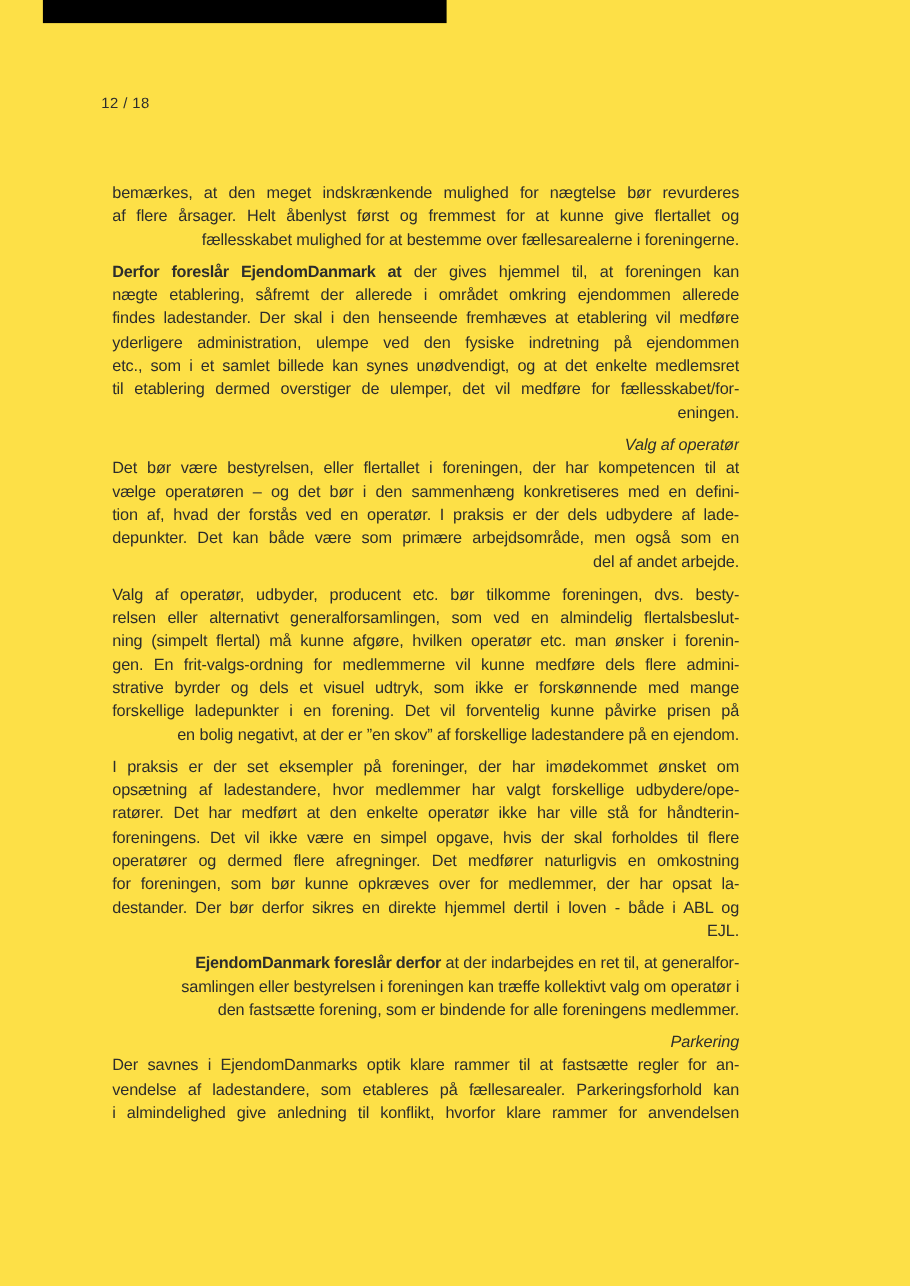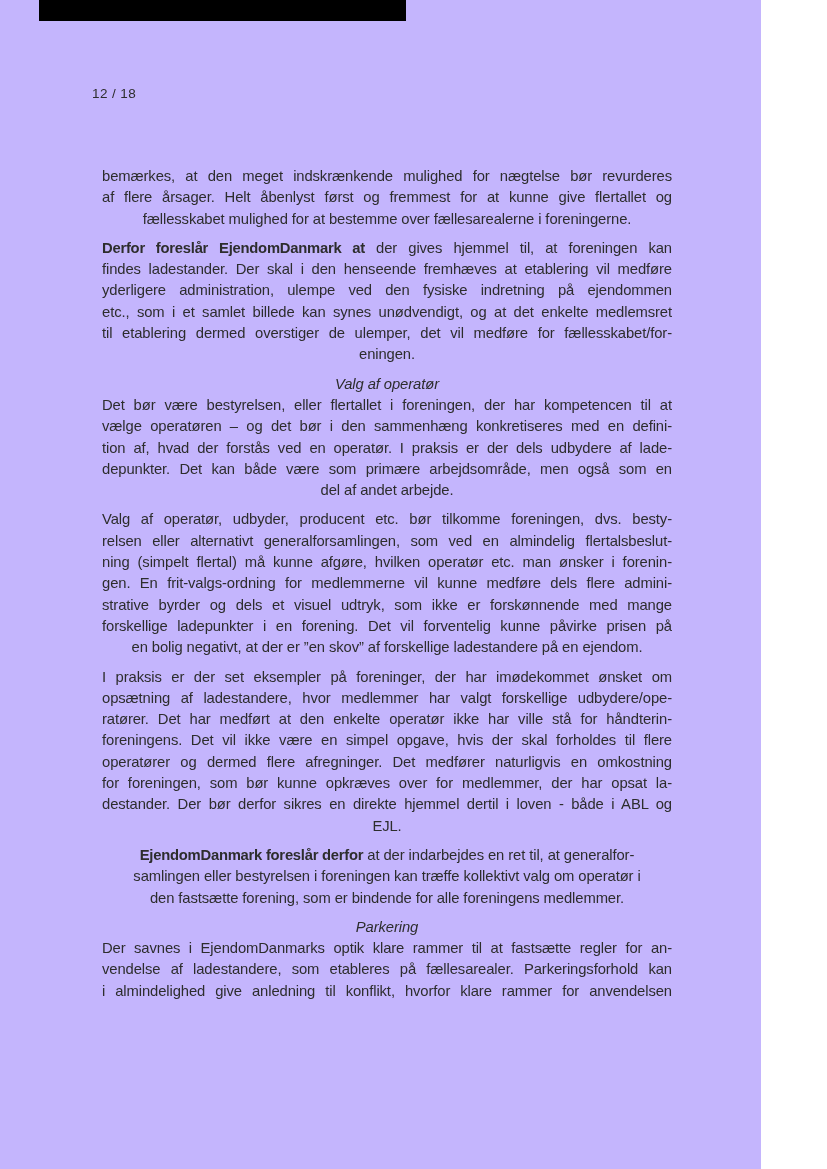--- a/index.html
+++ b/index.html
@@ -2,23 +2,23 @@
 <html><head>
 <meta charset="utf-8">
 <style>
   html, body {
     margin: 0;
     padding: 0;
     background: #ffffff;
   }
   .page {
     position: relative;
-    width: 761px;
+    width: 827px;
     height: 1169px;
-    background: #c4b5fd;
+    background: #fde047;
     overflow: hidden;
     font-family: "Liberation Sans", sans-serif;
   }
   .redaction-bar {
     position: absolute;
     left: 39px;
     top: 0;
     width: 367px;
     height: 21px;
     background: #000000;
@@ -41,21 +41,21 @@
     letter-spacing: -0.1px;
   }
   .block {
     margin: 0 0 8px 14px;
   }
   .line {
     height: 21.3px;
     line-height: 21.3px;
     overflow: hidden;
     white-space: nowrap;
-    text-align: center;
+    text-align: right;
   }
   .line.just {
     white-space: normal;
     text-align: justify;
     text-align-last: justify;
   }
   .line.heading {
     font-style: italic;
   }
   .line b {
@@ -70,20 +70,21 @@
   <div class="redaction-bar"></div>
   <div class="page-number">12 / 18</div>
   <div class="content" id="content">
       <div class="block">
         <div class="line just">bemærkes, at den meget indskrænkende mulighed for nægtelse bør revurderes</div>
         <div class="line just">af flere årsager. Helt åbenlyst først og fremmest for at kunne give flertallet og</div>
         <div class="line">fællesskabet mulighed for at bestemme over fællesarealerne i foreningerne.</div>
       </div>
       <div class="block">
         <div class="line just"><b>Derfor foreslår EjendomDanmark at</b> der gives hjemmel til, at foreningen kan</div>
+        <div class="line just">nægte etablering, såfremt der allerede i området omkring ejendommen allerede</div>
         <div class="line just">findes ladestander. Der skal i den henseende fremhæves at etablering vil medføre</div>
         <div class="line just">yderligere administration, ulempe ved den fysiske indretning på ejendommen</div>
         <div class="line just">etc., som i et samlet billede kan synes unødvendigt, og at det enkelte medlemsret</div>
         <div class="line just">til etablering dermed overstiger de ulemper, det vil medføre for fællesskabet/for-</div>
         <div class="line">eningen.</div>
       </div>
       <div class="block">
         <div class="line heading">Valg af operatør</div>
         <div class="line just">Det bør være bestyrelsen, eller flertallet i foreningen, der har kompetencen til at</div>
         <div class="line just">vælge operatøren – og det bør i den sammenhæng konkretiseres med en defini-</div>

